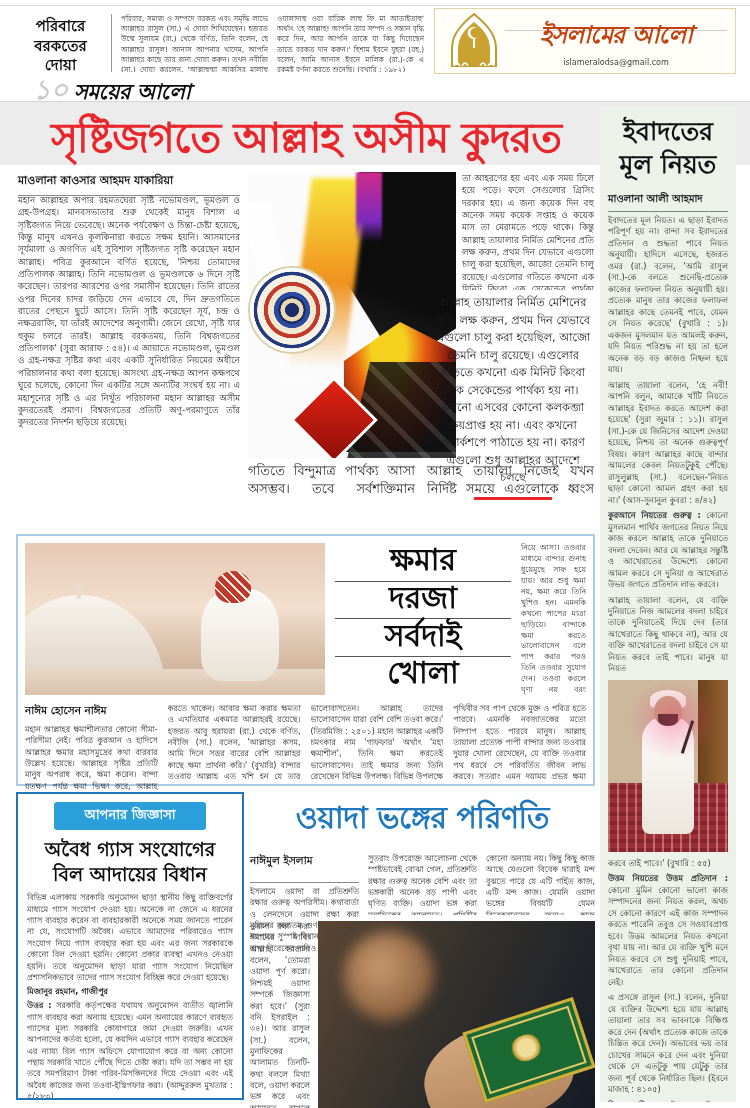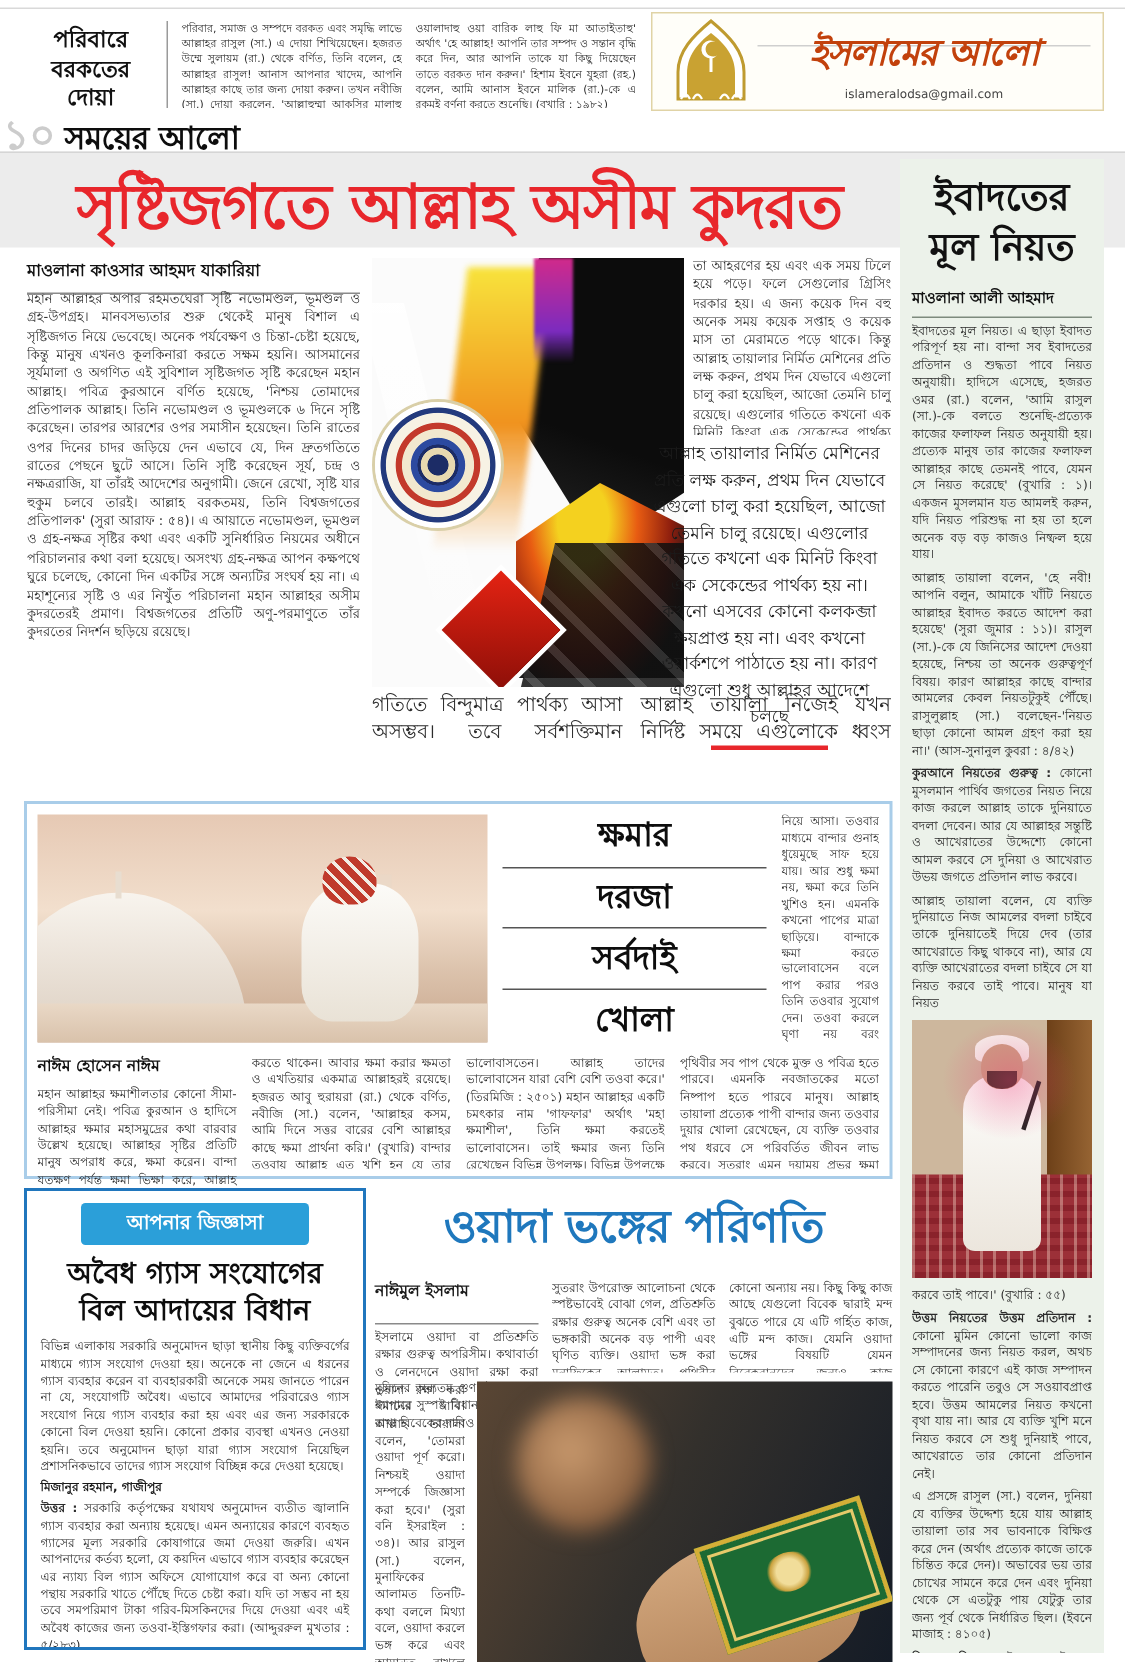--- a/index.html
+++ b/index.html
@@ -23,21 +23,21 @@
   
   .masthead { position:absolute; top:8px; left:434px; width:302px; height:66px; border:1px solid #e0d3a6; background:#fffef9; display:flex; align-items:center; padding:4px 8px; }
   .mosque-ic { width:62px; height:58px; flex:0 0 auto; }
   .mast-right { flex:1; text-align:center; position:relative; }
   .mast-title { font-size:24px; font-weight:bold; color:#c2410c; letter-spacing:-1px; font-style:italic; white-space:nowrap; }
   .mast-lines { position:absolute; left:0; right:0; top:14px; border-top:1px solid #cfcfcf; z-index:0; }
   .mast-title-wrap { position:relative; z-index:1; background:transparent; }
   .mast-email { font-size:8px; color:#444; margin-top:2px; }
 
   
-  .dateline { position:absolute; top:76px; left:2px; width:718px; height:24px; display:flex; align-items:baseline; }
+  .dateline { position:absolute; top:76px; left:33px; width:718px; height:24px; display:flex; align-items:baseline;font-style:italic; }
   .page-num { font-size:27px; font-weight:bold; color:#cccccc; line-height:1; }
   .paper-name { font-size:21px; font-weight:bold; color:#0d0d0d; margin-left:6px; letter-spacing:-0.5px; }
   .date-text { font-size:9.5px; color:#222; margin-left:20px; }
 
   
   .band { position:absolute; top:101px; left:0; width:750px; height:64px; background:#ececec; border-top:1px solid #d5d5d5; }
   .lead-headline { position:absolute; top:106px; left:20px; width:572px; text-align:center; font-size:41px; font-weight:bold; color:#e8262b; letter-spacing:-1px; }
 
   
   .lead-byline { position:absolute; top:172px; left:18px; width:222px; font-size:11px; font-weight:bold; border-bottom:1px solid #8a8a8a; padding-bottom:4px; color:#111; }
@@ -82,21 +82,21 @@
   .feature { position:absolute; top:534px; left:16px; width:579px; height:252px; border:2px solid #a9cde9; background:#fff; padding:7px; }
   .feat-top { display:flex; height:152px; }
   .mosque-photo { position:relative; width:300px; height:152px; overflow:hidden; flex:0 0 auto; background:linear-gradient(180deg,#e6c9b4 0%,#f2dfcd 42%,#dcc3ad 68%,#c7a58b 100%); }
   .mp-dome { position:absolute; left:-30px; top:52px; width:170px; height:95px; background:linear-gradient(180deg,#f8f4ee,#ddd0c2); border-radius:50% 50% 0 0 / 100% 100% 0 0; }
   .mp-spire { position:absolute; left:52px; top:38px; width:4px; height:18px; background:#e8ddd0; }
   .mp-min { position:absolute; right:64px; top:40px; width:8px; height:70px; background:#ead9c8; opacity:.7; }
   .mp-floor { position:absolute; left:0; bottom:0; width:100%; height:26px; background:linear-gradient(180deg,#e9d8c6,#d9c2ab); }
   .mp-body { position:absolute; right:46px; bottom:14px; width:78px; height:92px; background:linear-gradient(180deg,#fcfbf8,#e9e2d6); border-radius:40% 40% 26% 26%; }
   .mp-head { position:absolute; right:74px; bottom:92px; width:36px; height:32px; border-radius:50% 50% 42% 42%; background:repeating-linear-gradient(45deg,#c03a2c 0 3px,#f3ece4 3px 5px,#c03a2c 5px 7px); }
   .feat-headline { flex:0 0 auto; width:176px; margin:0 10px; text-align:center; display:flex; flex-direction:column; justify-content:space-between; padding:2px 0; }
-  .feat-word { font-size:22px; font-weight:bold; color:#0d0d0d; line-height:1.15; }
+  .feat-word { font-size:30px; font-weight:bold; color:#0d0d0d; line-height:1.15;font-family:Liberation Mono, monospace; }
   .feat-sep { border-top:1px solid #555; width:100%; }
   .feat-sidecol { flex:1; font-size:7.7px; }
   .feat-bottom { display:flex; gap:10px; margin-top:8px; height:76px; }
   .feat-bcol { flex:1; font-size:8px; }
   .feat-byline { font-size:10.5px; font-weight:bold; margin-bottom:4px; color:#111; }
 
   
   .qa { position:absolute; top:792px; left:16px; width:228px; height:308px; border:2px solid #2076bd; background:#fff; padding:8px 9px; overflow:hidden; }
   .qa-tab { width:152px; margin:0 auto 7px; background:#2b9fd9; color:#fff; font-size:13px; font-weight:bold; text-align:center; padding:3px 0 4px; border-radius:3px; }
   .qa-headline { font-size:19px; font-weight:bold; text-align:center; line-height:1.3; color:#0d0d0d; margin-bottom:6px; }

